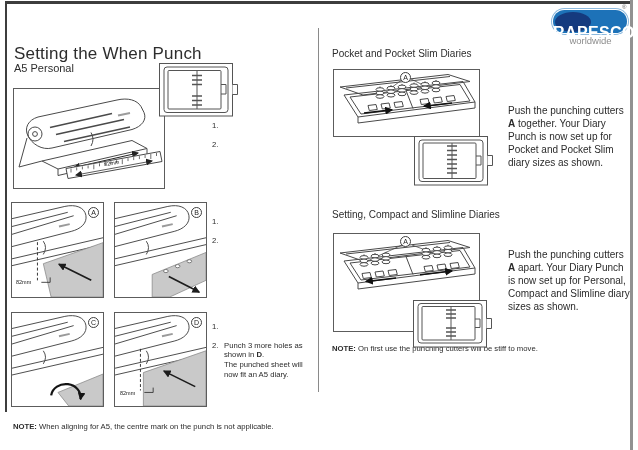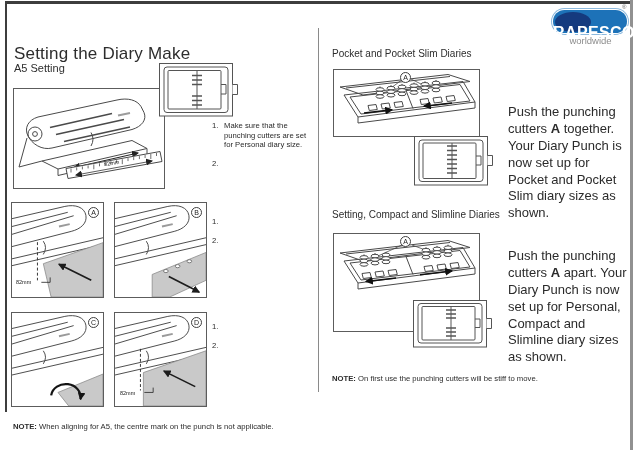--- a/index.html
+++ b/index.html
@@ -8,21 +8,21 @@
   .box{position:absolute;border:1px solid #5c5c5c;background:#fff}
   .figure{position:absolute}
   .box > svg,.figure > svg{position:absolute;left:0;top:0;width:100%;height:100%}
   .h1{position:absolute;font-size:17px;color:#2d2d2d;letter-spacing:.2px}
   .h2{position:absolute;font-size:10px;color:#2d2d2d}
   .sub{position:absolute;font-size:11px;color:#2d2d2d}
   .steps{position:absolute}
   .step{display:flex;gap:3px;margin-bottom:9px;font-size:7.7px;line-height:1.25;color:#2b2b2b}
   .step .num{flex:0 0 9px}
   .step .txt{white-space:pre-line}
-  .par{position:absolute;font-size:13px;line-height:1.3;color:#2b2b2b}
+  .par{position:absolute;font-size:10px;line-height:1.3;color:#2b2b2b}
   .note{position:absolute;font-size:7.7px;color:#2b2b2b}
   .circ{position:absolute;width:11px;height:11px;border:1px solid #3f3f3f;border-radius:50%;background:#fff;
         font-size:7px;line-height:10px;text-align:center;color:#222;z-index:3}
   .measure{position:absolute;font-size:5.5px;color:#222;z-index:3;white-space:nowrap}
   b{font-weight:700}
   
   .bd-top{position:absolute;left:5px;top:1px;width:628px;height:2.5px;background:#3d3d3d}
   .bd-left{position:absolute;left:5px;top:1px;width:2px;height:411px;background:#3d3d3d}
   .bd-right{position:absolute;left:630px;top:0;width:3px;height:450px;background:#919191}
   .divider{position:absolute;left:318px;top:28px;width:1px;height:364px;background:#8a8a8a}
@@ -43,22 +43,22 @@
 <div class="bd-right"></div>
 <div class="divider"></div>
 
 <div class="logo">
   <div class="dark"></div>
   <div class="txt">RAPESCO</div>
 </div>
 <span class="reg">®</span>
 <div class="tagline">worldwide</div>
 
-<div class="h1" style="left:14px;top:44px">Setting the Diary Make</div>
-<div class="sub" style="left:14px;top:62px">A5 Setting</div>
+<div class="h1" style="left:14px;top:44px">Setting the When Punch</div>
+<div class="sub" style="left:14px;top:62px">A5 Personal</div>
 
 <div class="box" style="left:13px;top:88px;width:152px;height:101px">
   <svg viewBox="0 0 150 99" preserveAspectRatio="none">
     <defs>
       <marker id="ahM" viewBox="0 0 10 10" refX="8.5" refY="5" markerWidth="7" markerHeight="7" orient="auto-start-reverse" markerUnits="userSpaceOnUse">
           <path d="M0,0 L10,5 L0,10 Z" fill="#222"></path>
         </marker>
     </defs>
     <g stroke="#4a4a4a" fill="none" stroke-width="1">
       <path d="M14,47 C10,39 14,31 24,28 L103,11 C114,8.5 123,11 127,17.5 L130,23.5 C133,30.5 128,37.5 118,40.5 L38,59 C28,61.5 18,55 14,47 Z"></path>
@@ -93,21 +93,20 @@
       <line x1="38" y1="7.5" x2="38" y2="46"></line>
       <path d="M33,12.5 h10 M33,17 h10 M33,21.5 h10 M33,33 h10 M33,37.5 h10 M33,42 h10" stroke-width="1.5" fill="none"></path>
       <path d="M62,21.5 h5 v9.5 h-5" fill="none"></path>
     </g>
   </svg>
 </div>
 
 <div class="steps" style="left:212px;top:121px;width:104px">
   <div class="step">
     <span class="num">1.</span>
-    <span class="txt"><span>Make sure that the punching cutters are set for Personal diary size.</span></span>
   </div>
   <div class="step">
     <span class="num">2.</span>
   </div>
 </div>
 
 <div class="box" style="left:11px;top:202px;width:93px;height:96px">
   <svg viewBox="0 0 93 96" preserveAspectRatio="none">
     <defs>
         <marker id="mA" viewBox="0 0 10 10" refX="8.5" refY="5" markerWidth="8" markerHeight="8" orient="auto" markerUnits="userSpaceOnUse">
@@ -212,20 +211,22 @@
   <span class="circ" style="right:4px;top:4px">D</span>
   <span class="measure" style="left:5px;top:77px">82mm</span>
 </div>
 
 <div class="steps" style="left:212px;top:322px;width:105px">
   <div class="step">
     <span class="num">1.</span>
   </div>
   <div class="step">
     <span class="num">2.</span>
+    <span class="txt"><span>Punch 3 more holes as shown in </span><b>D</b><span>.</span><span>
+The punched sheet will now fit an A5 diary.</span></span>
   </div>
 </div>
 
 <div class="note" style="left:13px;top:422px;width:300px">
   <b>NOTE:</b><span> When aligning for A5, the centre mark on the punch is not applicable.</span>
 </div>
 
 <div class="h2" style="left:332px;top:48px">Pocket and Pocket Slim Diaries</div>
 
 <div class="box" style="left:333px;top:69px;width:147px;height:68px">
@@ -325,15 +326,15 @@
       <rect x="9" y="6.5" width="53" height="33.5" rx="1" fill="none"></rect>
       <line x1="38" y1="6.5" x2="38" y2="40"></line>
       <path d="M33,10 h10 M33,14 h10 M33,18 h10 M33,28 h10 M33,32 h10 M33,36 h10" stroke-width="1.5" fill="none"></path>
       <path d="M62,19 h5 v8.5 h-5" fill="none"></path>
     </g>
   </svg>
 </div>
 
 <div class="par" style="left:508px;top:248px;width:122px"><span>Push the punching cutters </span><b>A</b><span> apart. Your Diary Punch is now set up for Personal, Compact and Slimline diary sizes as shown.</span></div>
 
-<div class="note" style="left:332px;top:374px;width:292px">
+<div class="note" style="left:332px;top:344px;width:292px">
   <b>NOTE:</b><span> On first use the punching cutters will be stiff to move.</span>
 </div>
 
 </body></html>

